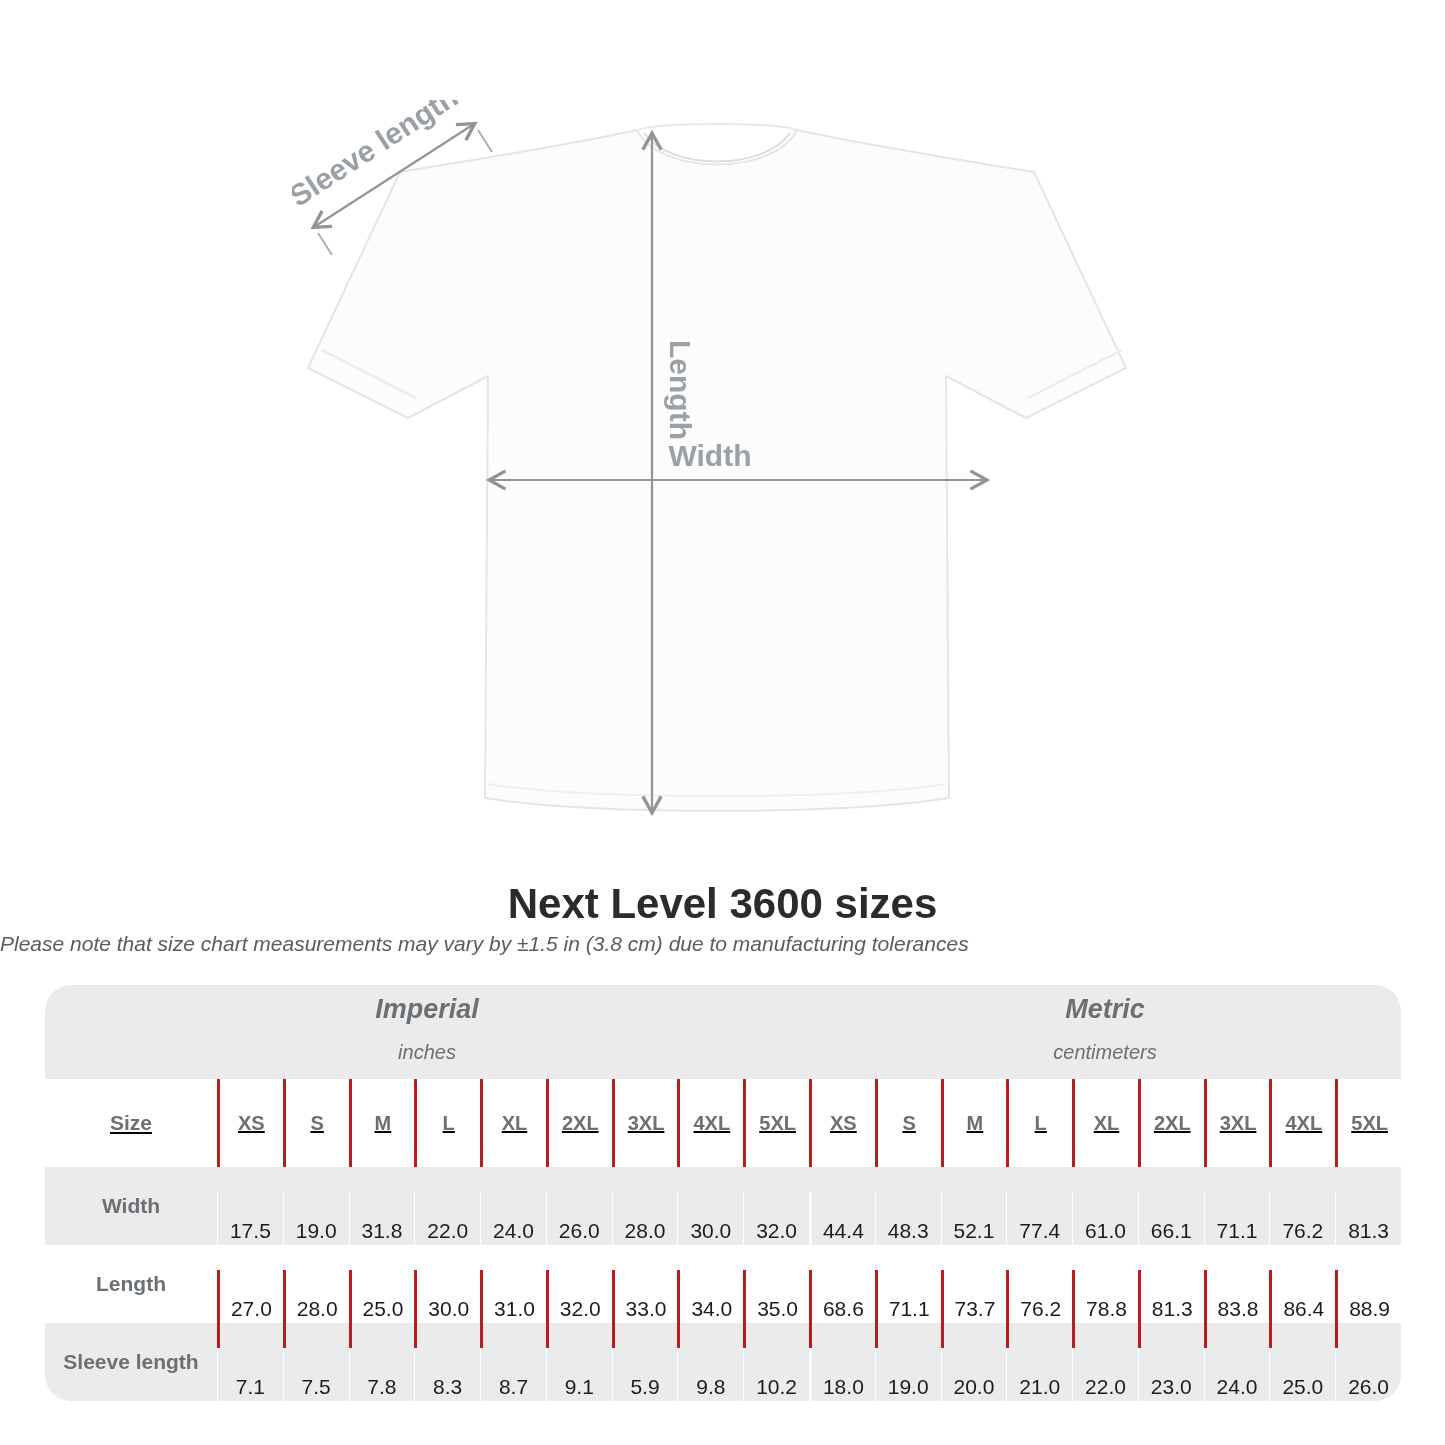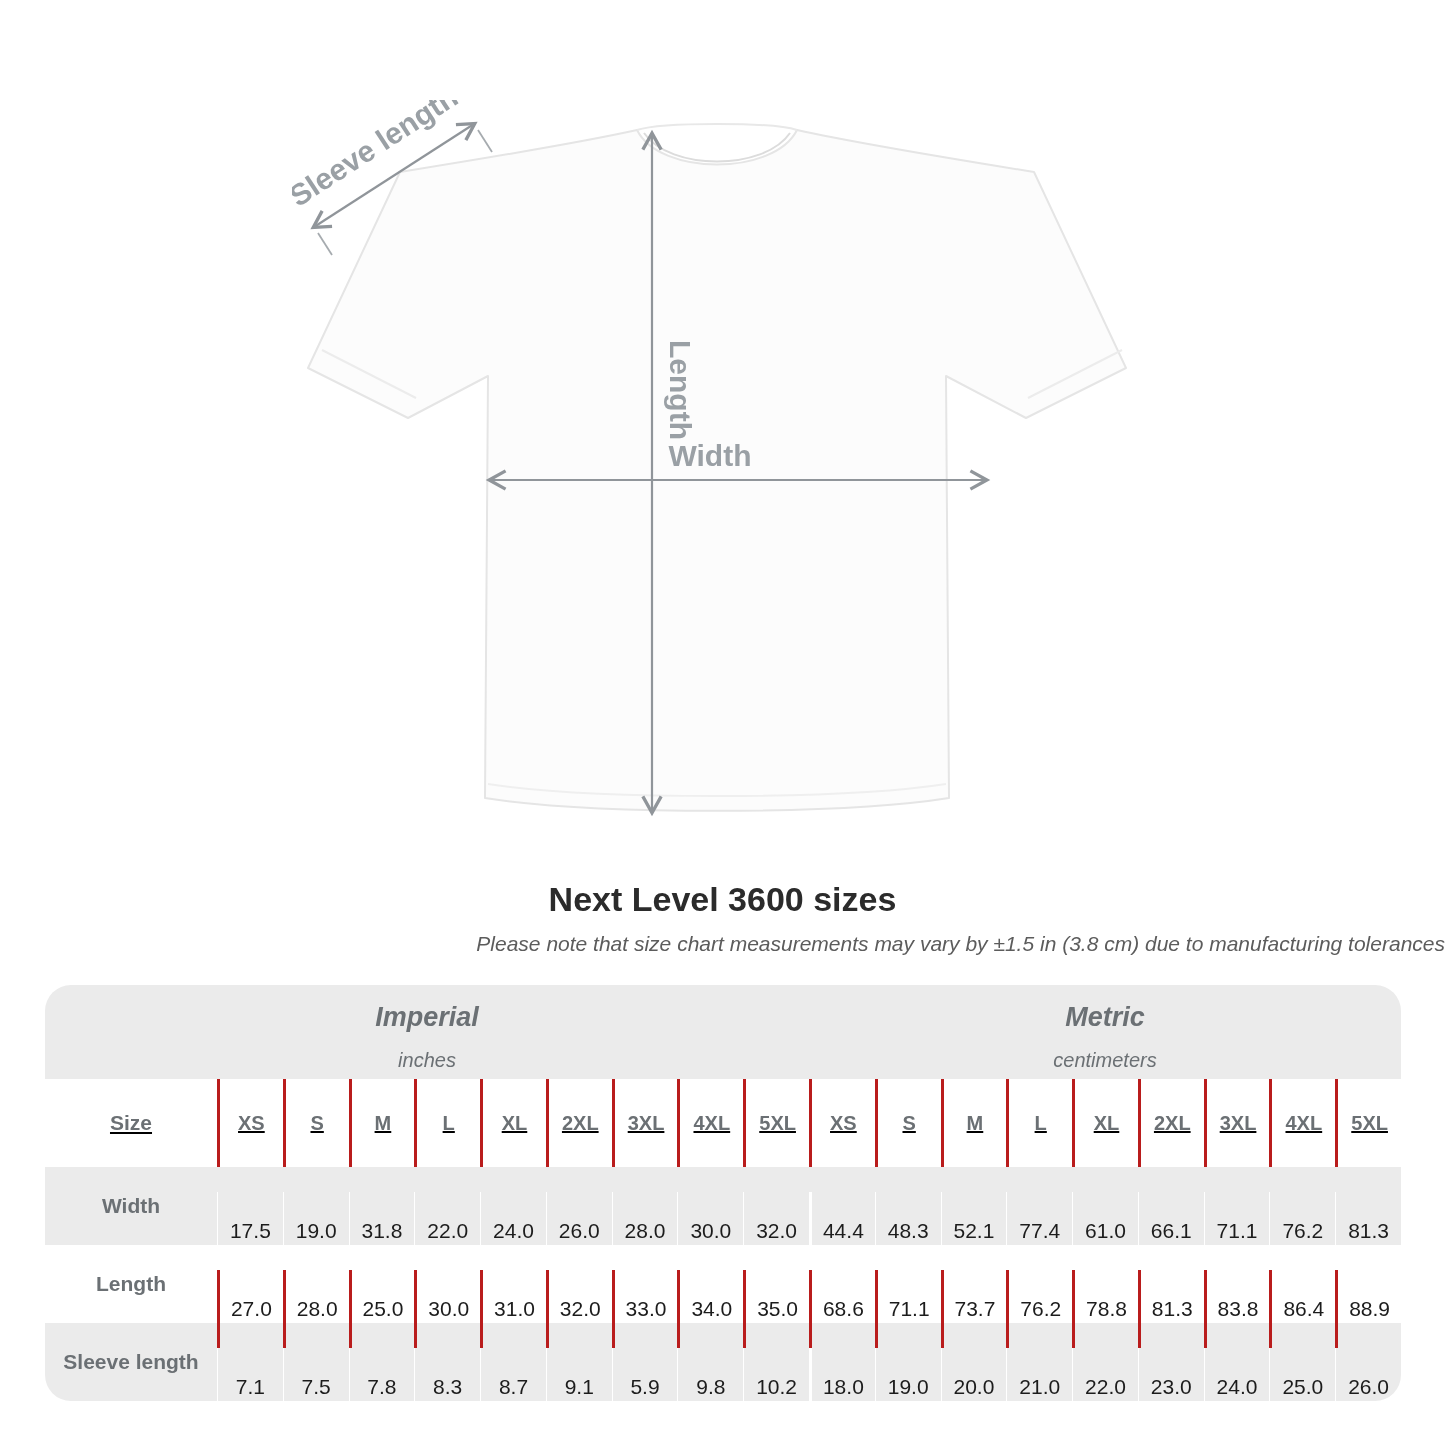--- a/index.html
+++ b/index.html
@@ -5,29 +5,29 @@
   * { margin:0; padding:0; box-sizing:border-box; }
   html,body { background:#fff; }
   body { font-family:"Liberation Sans", sans-serif; }
   .page { position:relative; width:1445px; height:1445px; background:#fff; overflow:hidden; }
 
   
   .figure { position:absolute; left:292px; top:100px; width:860px; height:755px; }
 
   
   .title { position:absolute; top:880px; left:0; width:1445px; text-align:center;
-           font-size:34px; font-weight:bold; color:#2b2b2b; }
-  .subtitle { position:absolute; top:932px; left:0; width:1445px; text-align:right;
+           font-size:42px; font-weight:bold; color:#2b2b2b; }
+  .subtitle { position:absolute; top:932px; left:0; width:1445px; text-align:left;
               font-size:21px; font-style:italic; color:#5c5c5c; }
 
   
   .size-table { position:absolute; left:45px; top:985px; width:1356px;
                 border-radius:26px; overflow:hidden; }
   .group-row { display:grid; grid-template-columns:764px 592px; background:#ebebeb; height:94px; }
-  .group { text-align:center; padding-top:17px; }
+  .group { text-align:center; padding-top:9px; }
   .group-label { font-weight:bold; font-style:italic; font-size:27px; color:#6b7074; }
   .group-unit { font-style:italic; font-size:20px; color:#6b7074; margin-top:16px; }
 
   .tr { display:grid; grid-template-columns:172px repeat(18,1fr); }
   .tr.white { background:#ffffff; }
   .tr.gray  { background:#ebebeb; }
   .row-size { height:88px;text-decoration:underline; }
   .row-data { height:78px; }
   .td { height:100%; display:flex; align-items:center; justify-content:center; }
   .tr.white .td { border-left:3px solid #b91c1c; }

